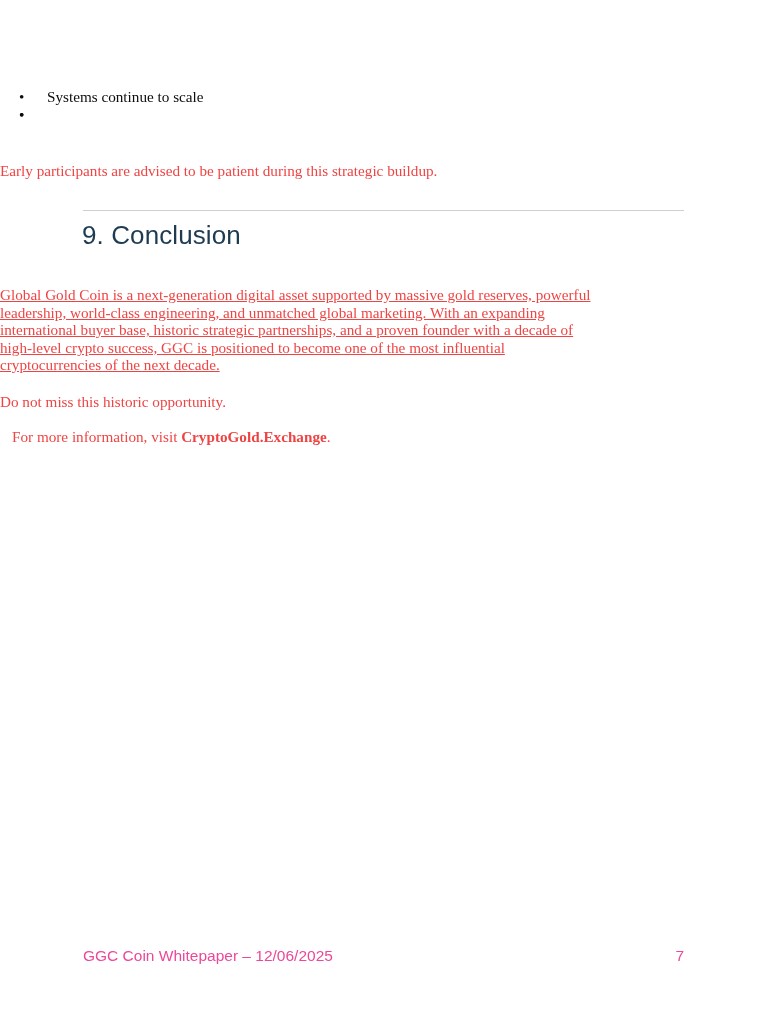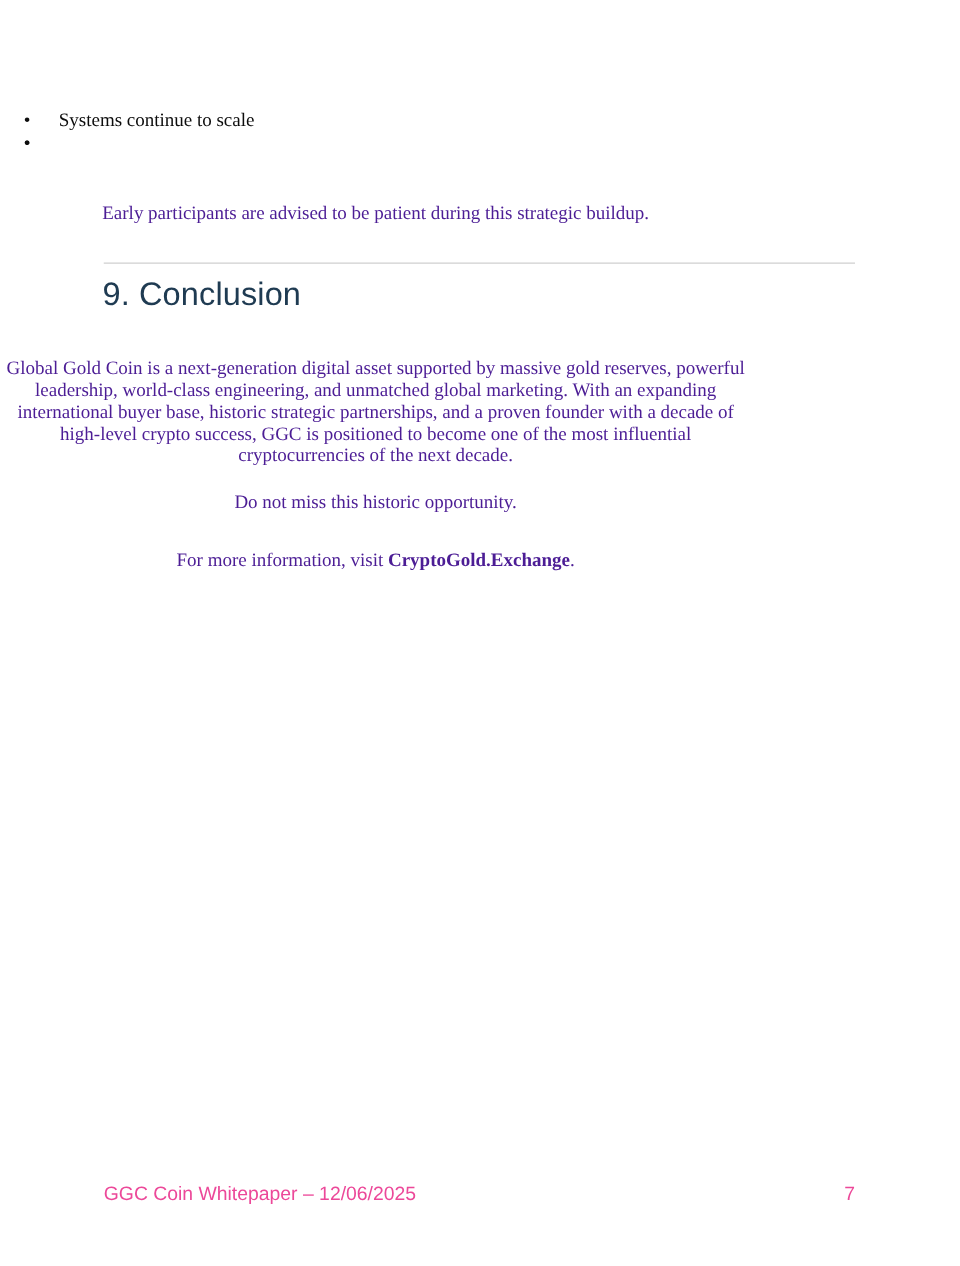--- a/index.html
+++ b/index.html
@@ -53,30 +53,30 @@
   }
 
   
   .para {
     position: absolute;
     left: 0;
     width: 601px;
     margin: 0;
     font-size: 15.2px;
     line-height: 17.6px;
-    color: #4c1d95;
-    text-align: center;
+    color: #ef4444;
+    text-align: left;
   }
   .para-patient { top: 162px; }
-  .para-conclusion { top: 286px; width: 601px; }
+  .para-conclusion { top: 286px; width: 601px; text-decoration: underline; }
   .para-bold {
     top: 393px;
     font-weight: normal;
   }
-  .para-visit { top: 440px; }
+  .para-visit { top: 428px; padding-left: 12px; }
 
   .bold-inline { font-weight: bold; }
 
   
   .divider {
     position: absolute;
     left: 83px;
     top: 210px;
     width: 601px;
     height: 1px;

